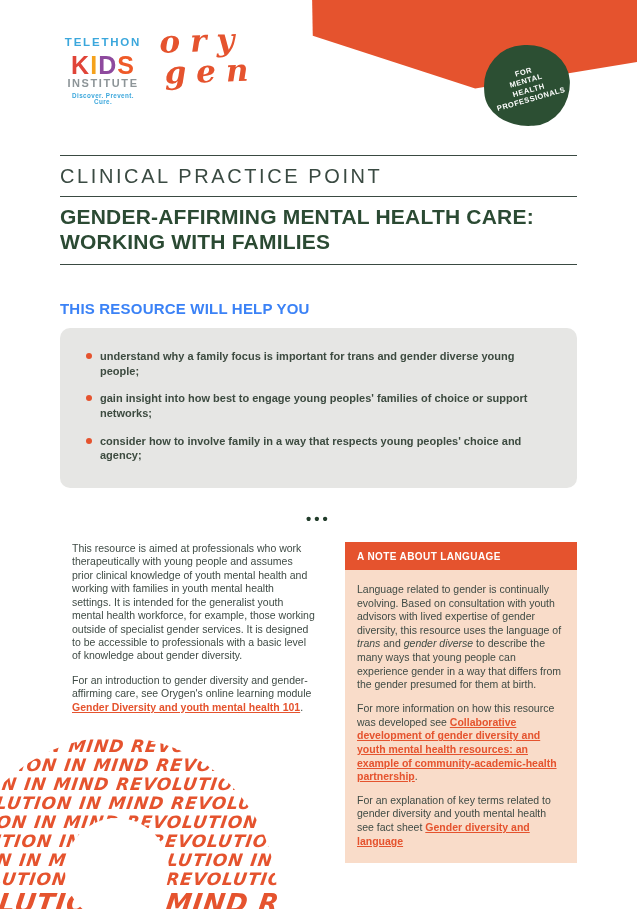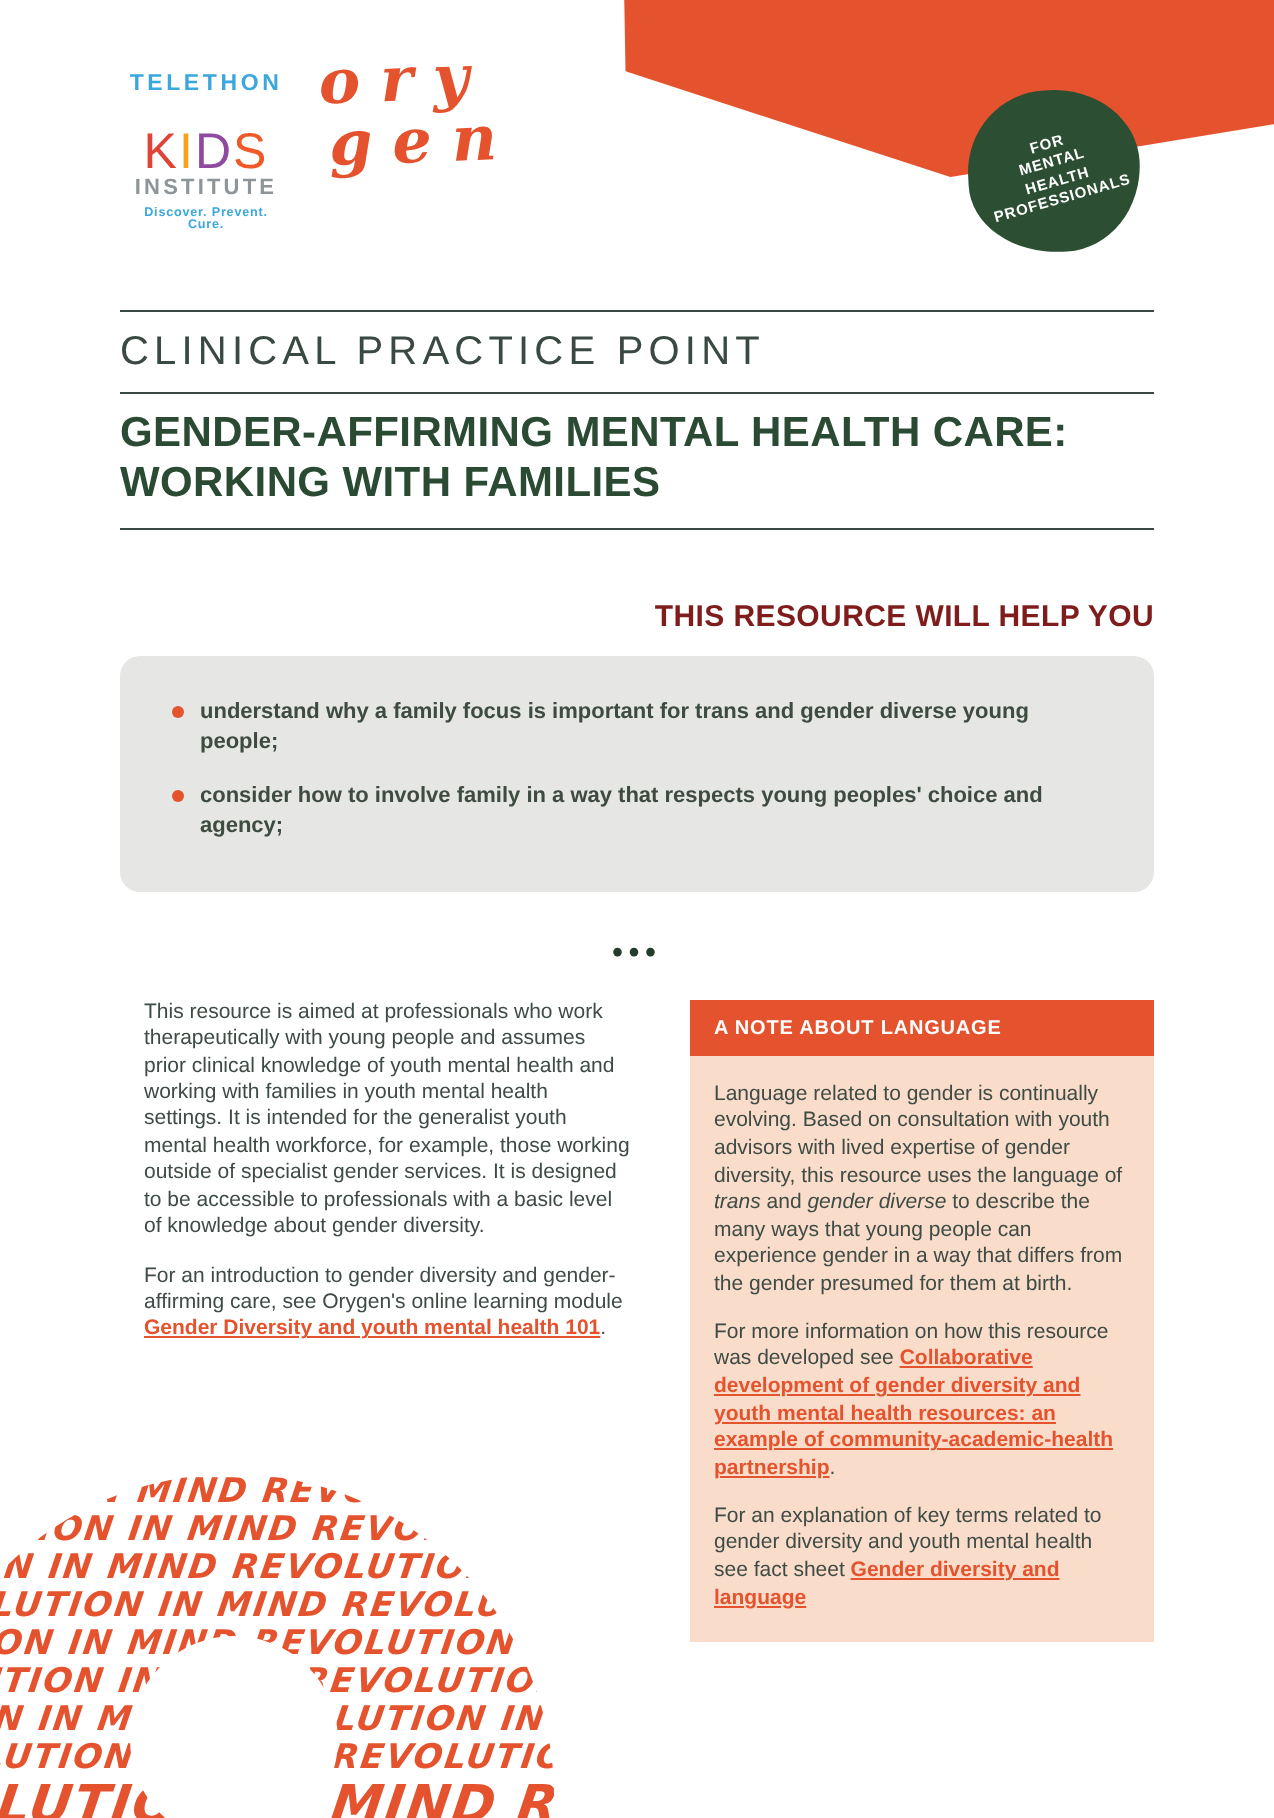--- a/index.html
+++ b/index.html
@@ -22,21 +22,21 @@
     display:flex; align-items:center; justify-content:center;
   }
   .badge-text {
     transform:rotate(-13deg); color:#ffffff; text-align:center;
     font-size:7.5px; font-weight:bold; letter-spacing:.5px; line-height:1.25;
   }
   .badge-text span { display:block; }
   
   .tki-logo { position:absolute; left:62px; top:37px; width:82px; text-align:center; line-height:1; }
   .tki-telethon { color:#3ba7dc; font-weight:bold; font-size:11.5px; letter-spacing:1.8px; }
-  .tki-kids { font-size:25px; font-weight:400; letter-spacing:1px; margin-top:15px; }
+  .tki-kids { font-size:25px; font-weight:700; letter-spacing:1px; margin-top:4px; }
   .tki-kids .k0{color:#e04438;} .tki-kids .k1{color:#f5a21c;}
   .tki-kids .k2{color:#8e4a9e;} .tki-kids .k3{color:#ef5a28;}
   .tki-institute { color:#8d9598; font-weight:bold; font-size:11px; letter-spacing:1.6px; margin-top:0; }
   .tki-tagline { color:#3ba7dc; font-size:6.3px; font-weight:bold; letter-spacing:.4px; margin-top:4px; }
   .orygen-logo {
     position:absolute; left:160px; top:26px; color:#e5532e;
     font-family:"DejaVu Serif", serif; font-style:italic; font-weight:bold;
     font-size:31px; letter-spacing:10px; line-height:.95; transform:rotate(-2deg);
   }
   .orygen-logo .l2 { display:block; margin-left:4px; margin-top:2px; }
@@ -46,21 +46,21 @@
   .eyebrow {
     font-size:20px; font-weight:400; color:#3a4a42;
     letter-spacing:2.6px; padding:9px 0 8px;
   }
   .doc-title {
     font-size:21px; font-weight:800; color:#2b4a33;
     line-height:1.17; letter-spacing:.2px; padding:8px 0 10px;
   }
   
   .help-heading {
-    margin-top:35px; color:#7f1d1d; font-size:15px; font-weight:800; letter-spacing:.2px;text-align:right;
+    margin-top:35px; color:#3b82f6; font-size:15px; font-weight:800; letter-spacing:.2px;
   }
   .help-box {
     margin-top:11px; background:#e6e6e4; border-radius:10px;
     padding:21px 22px 12px 26px; display:flex; gap:32px;
   }
   .help-col { flex:1; }
   .help-item {
     position:relative; padding-left:14px; margin-bottom:13px;
     font-size:11px; font-weight:bold; color:#3d4b40; line-height:1.33;
   }
@@ -140,20 +140,21 @@
       <div>GENDER-AFFIRMING MENTAL HEALTH CARE:</div>
       <div>WORKING WITH FAMILIES</div>
     </div>
     <hr class="rule">
 
     <div class="help-heading">THIS RESOURCE WILL HELP YOU</div>
 
     <div class="help-box">
       <div class="help-col">
         <div class="help-item">understand why a family focus is important for trans and gender diverse young people;</div>
+        <div class="help-item">gain insight into how best to engage young peoples' families of choice or support networks;</div>
         <div class="help-item">consider how to involve family in a way that respects young peoples' choice and agency;</div>
       </div>
     </div>
 
     <div class="dots-divider">•••</div>
 
     <div class="body-cols">
       <div class="intro-col">
         <p>This resource is aimed at professionals who work therapeutically with young people and assumes prior clinical knowledge of youth mental health and working with families in youth mental health settings. It is intended for the generalist youth mental health workforce, for example, those working outside of specialist gender services. It is designed to be accessible to professionals with a basic level of knowledge about gender diversity.</p>
         <p><span>For an introduction to gender diversity and gender-affirming care, see Orygen's online learning module </span><a class="doc-link">Gender Diversity and youth mental health 101</a><span>.</span></p>

